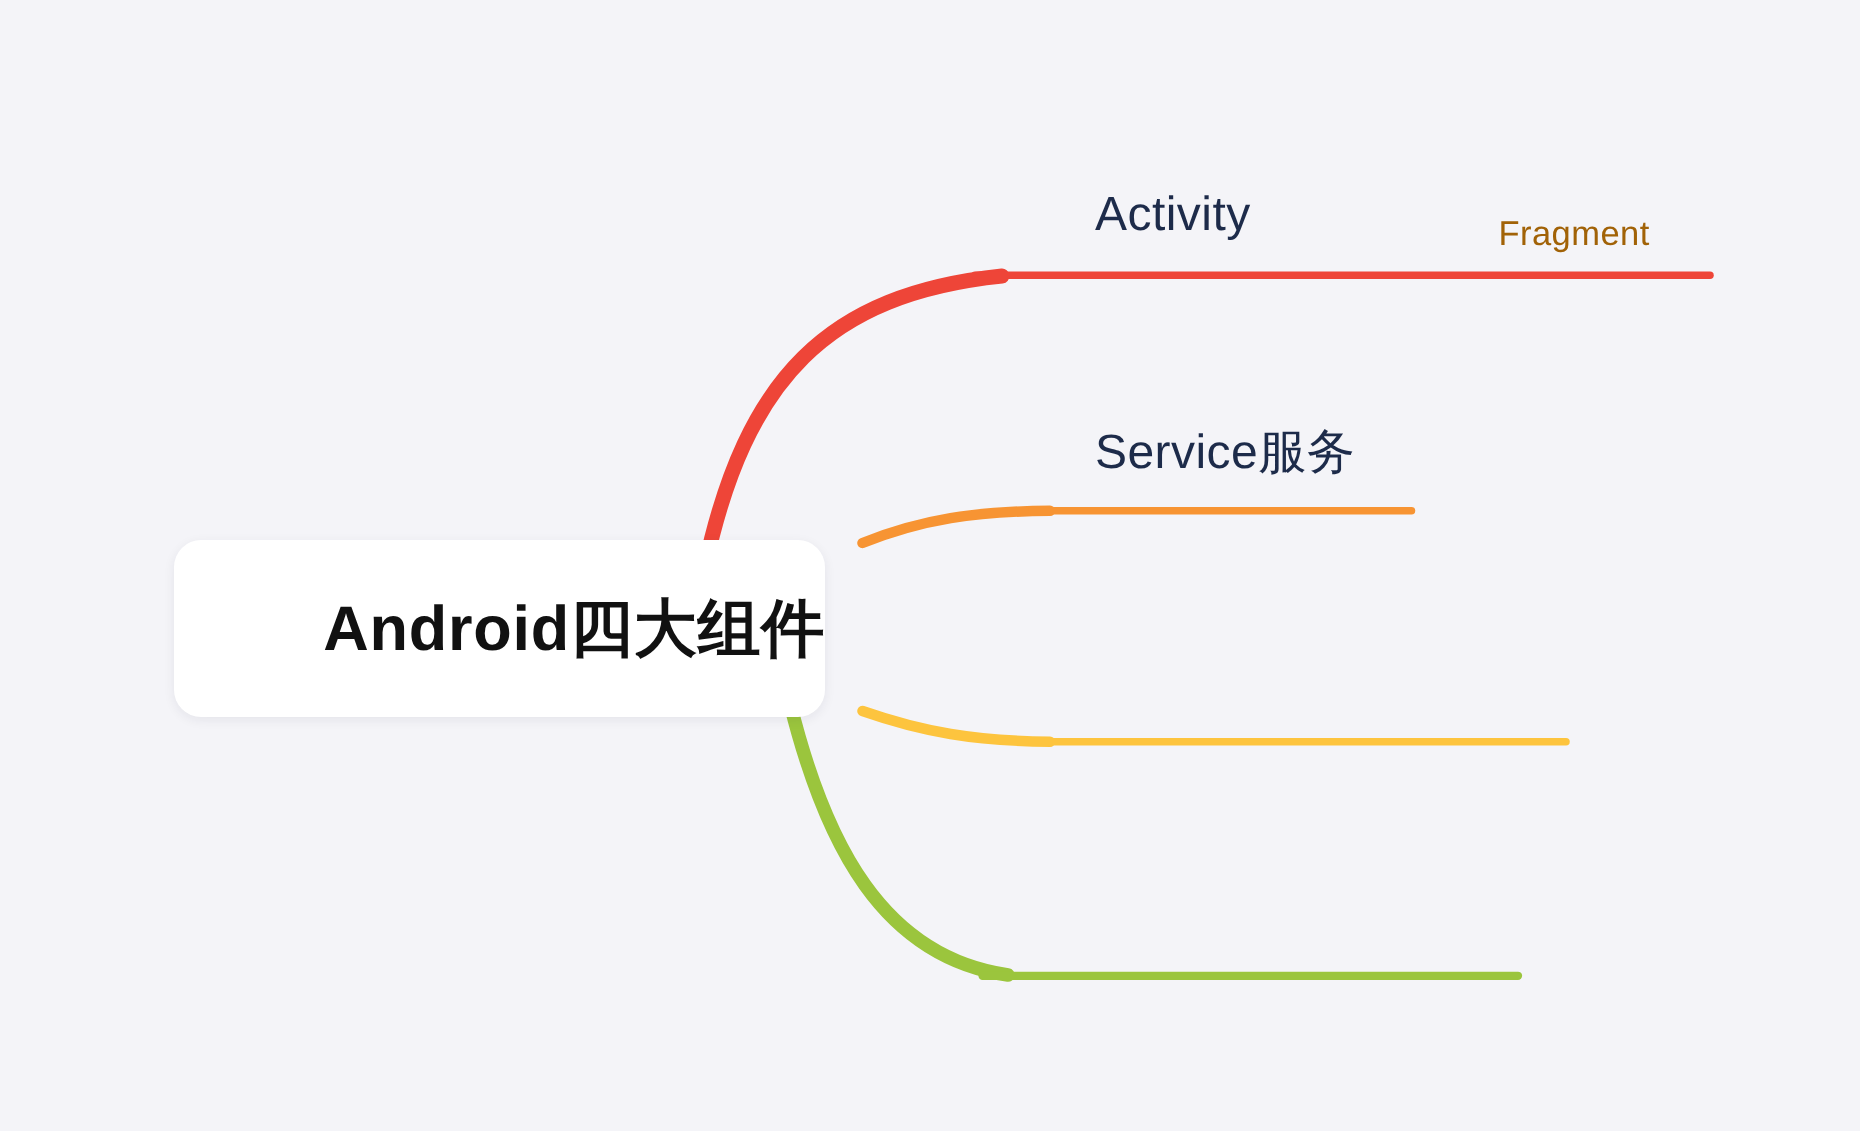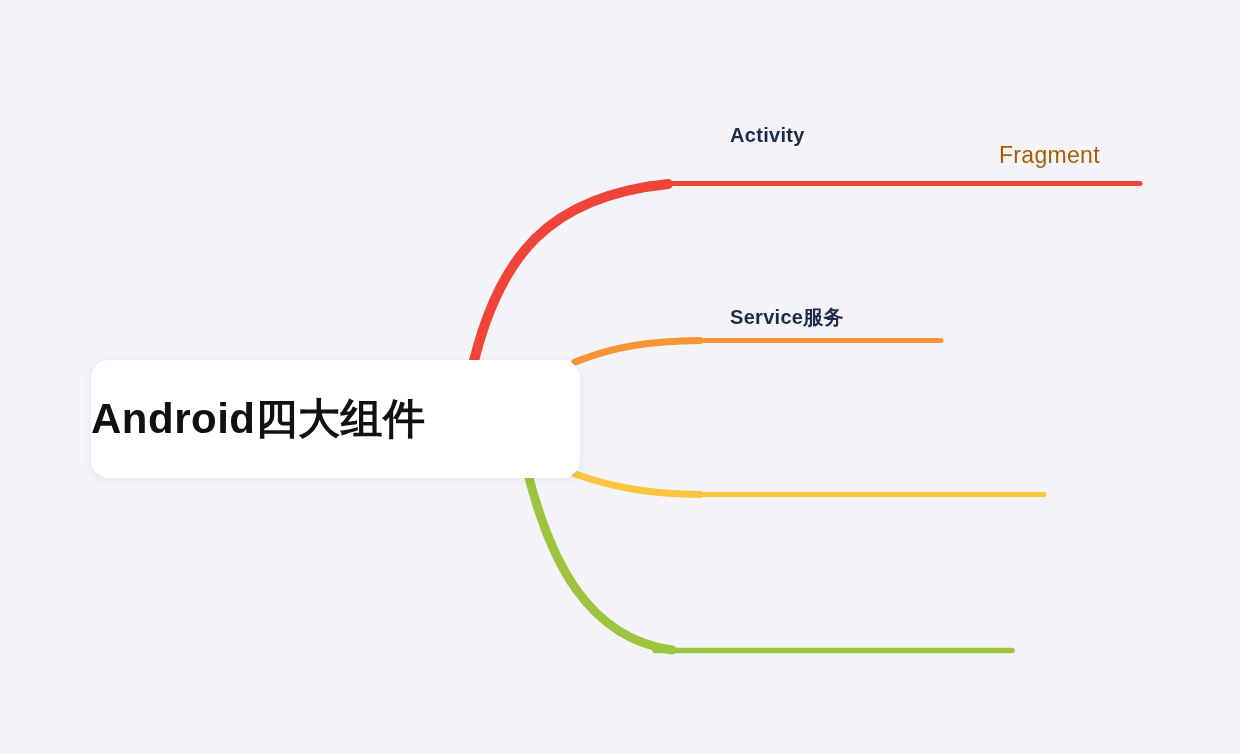--- a/index.html
+++ b/index.html
@@ -27,58 +27,58 @@
     width: 1240px;
     height: 754px;
     display: block;
   }
   svg.connectors path {
     fill: none;
     stroke-linecap: round;
   }
   .root-node {
     position: absolute;
-    left: 91px;
+    left: 116px;
     top: 360px;
-    width: 489px;
+    width: 434px;
     height: 118px;
     background: #ffffff;
     border-radius: 18px;
     box-shadow: 0 2px 8px rgba(30, 30, 60, 0.07);
     display: flex;
     align-items: center;
-    justify-content: flex-start;
+    justify-content: flex-end;
     box-sizing: border-box;
   }
   .root-node .root-label {
     font-size: 42px;
     font-weight: 700;
     color: #111111;
     letter-spacing: 0.5px;
     white-space: nowrap;
   }
   .branch-label {
     position: absolute;
     color: #1d2b4a;
-    font-size: 20px;
-    font-weight: 700;
+    font-size: 32px;
+    font-weight: 400;
     white-space: nowrap;
     letter-spacing: 0.3px;
   }
   .sub-label {
     position: absolute;
     color: #a16207;
     font-size: 23px;
     font-weight: 400;
     white-space: nowrap;
     letter-spacing: 0.3px;
   }
   .pos-activity          { left: 730px; top: 124px; }
   .pos-fragment          { left: 999px; top: 142px; }
-  .pos-service           { left: 730px; top: 280px; margin-top: 24px; }
+  .pos-service           { left: 730px; top: 280px; }
   .pos-broadcastreceiver { left: 730px; top: 436px; }
   .pos-contentprovider   { left: 730px; top: 592px; }
 </style>
 </head>
 <body>
 
 <div class="canvas">
 
   <svg class="connectors" viewBox="0 0 1240 754" xmlns="http://www.w3.org/2000/svg">
 

